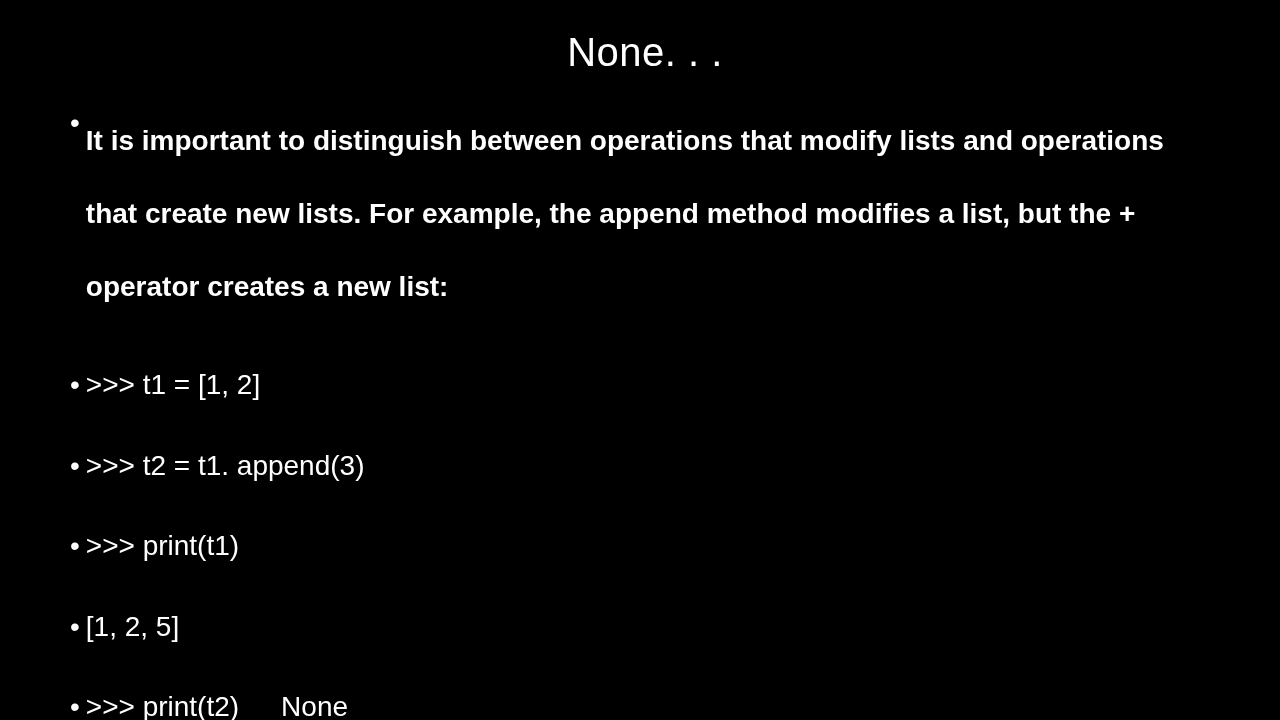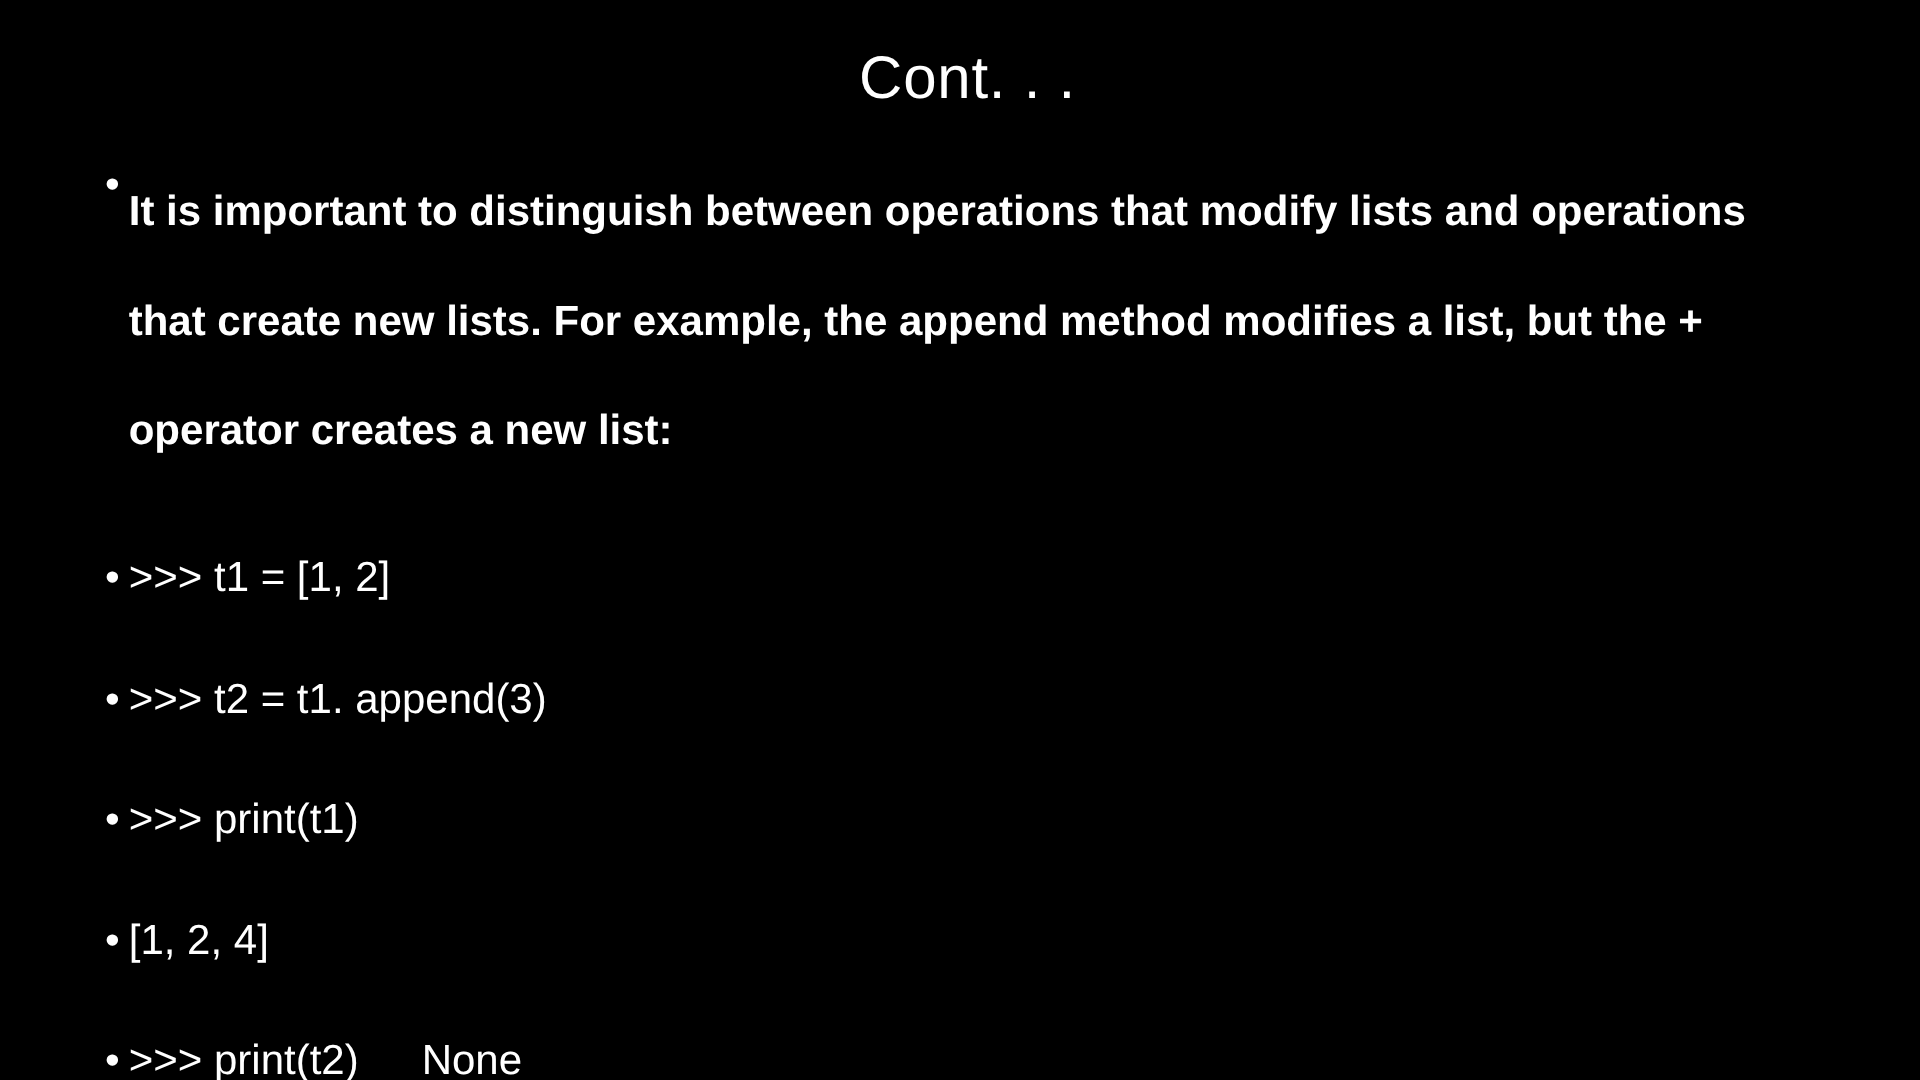--- a/index.html
+++ b/index.html
@@ -42,40 +42,40 @@
   }
   .para {
     line-height: 2.6;
     font-weight: bold;
   }
 </style>
 </head>
 <body>
 
 <div class="slide">
-  <div class="title">Cont. . .</div>
+  <div class="title">None. . .</div>
   <div class="bullets">
     <div class="bullet">
       <span class="dot">•</span>
       <span class="text para">It is important to distinguish between operations that modify lists and operations that create new lists. For example, the append method modifies a list, but the + operator creates a new list:</span>
     </div>
     <div class="bullet">
       <span class="dot">•</span>
       <span class="text">&gt;&gt;&gt; t1 = [1, 2]</span>
     </div>
     <div class="bullet">
       <span class="dot">•</span>
       <span class="text">&gt;&gt;&gt; t2 = t1. append(3)</span>
     </div>
     <div class="bullet">
       <span class="dot">•</span>
       <span class="text">&gt;&gt;&gt; print(t1)</span>
     </div>
     <div class="bullet">
       <span class="dot">•</span>
-      <span class="text">[1, 2, 4]</span>
+      <span class="text">[1, 2, 5]</span>
     </div>
     <div class="bullet">
       <span class="dot">•</span>
       <span class="text">&gt;&gt;&gt; print(t2)  None</span>
     </div>
   </div>
 </div>
 
 </body></html>

